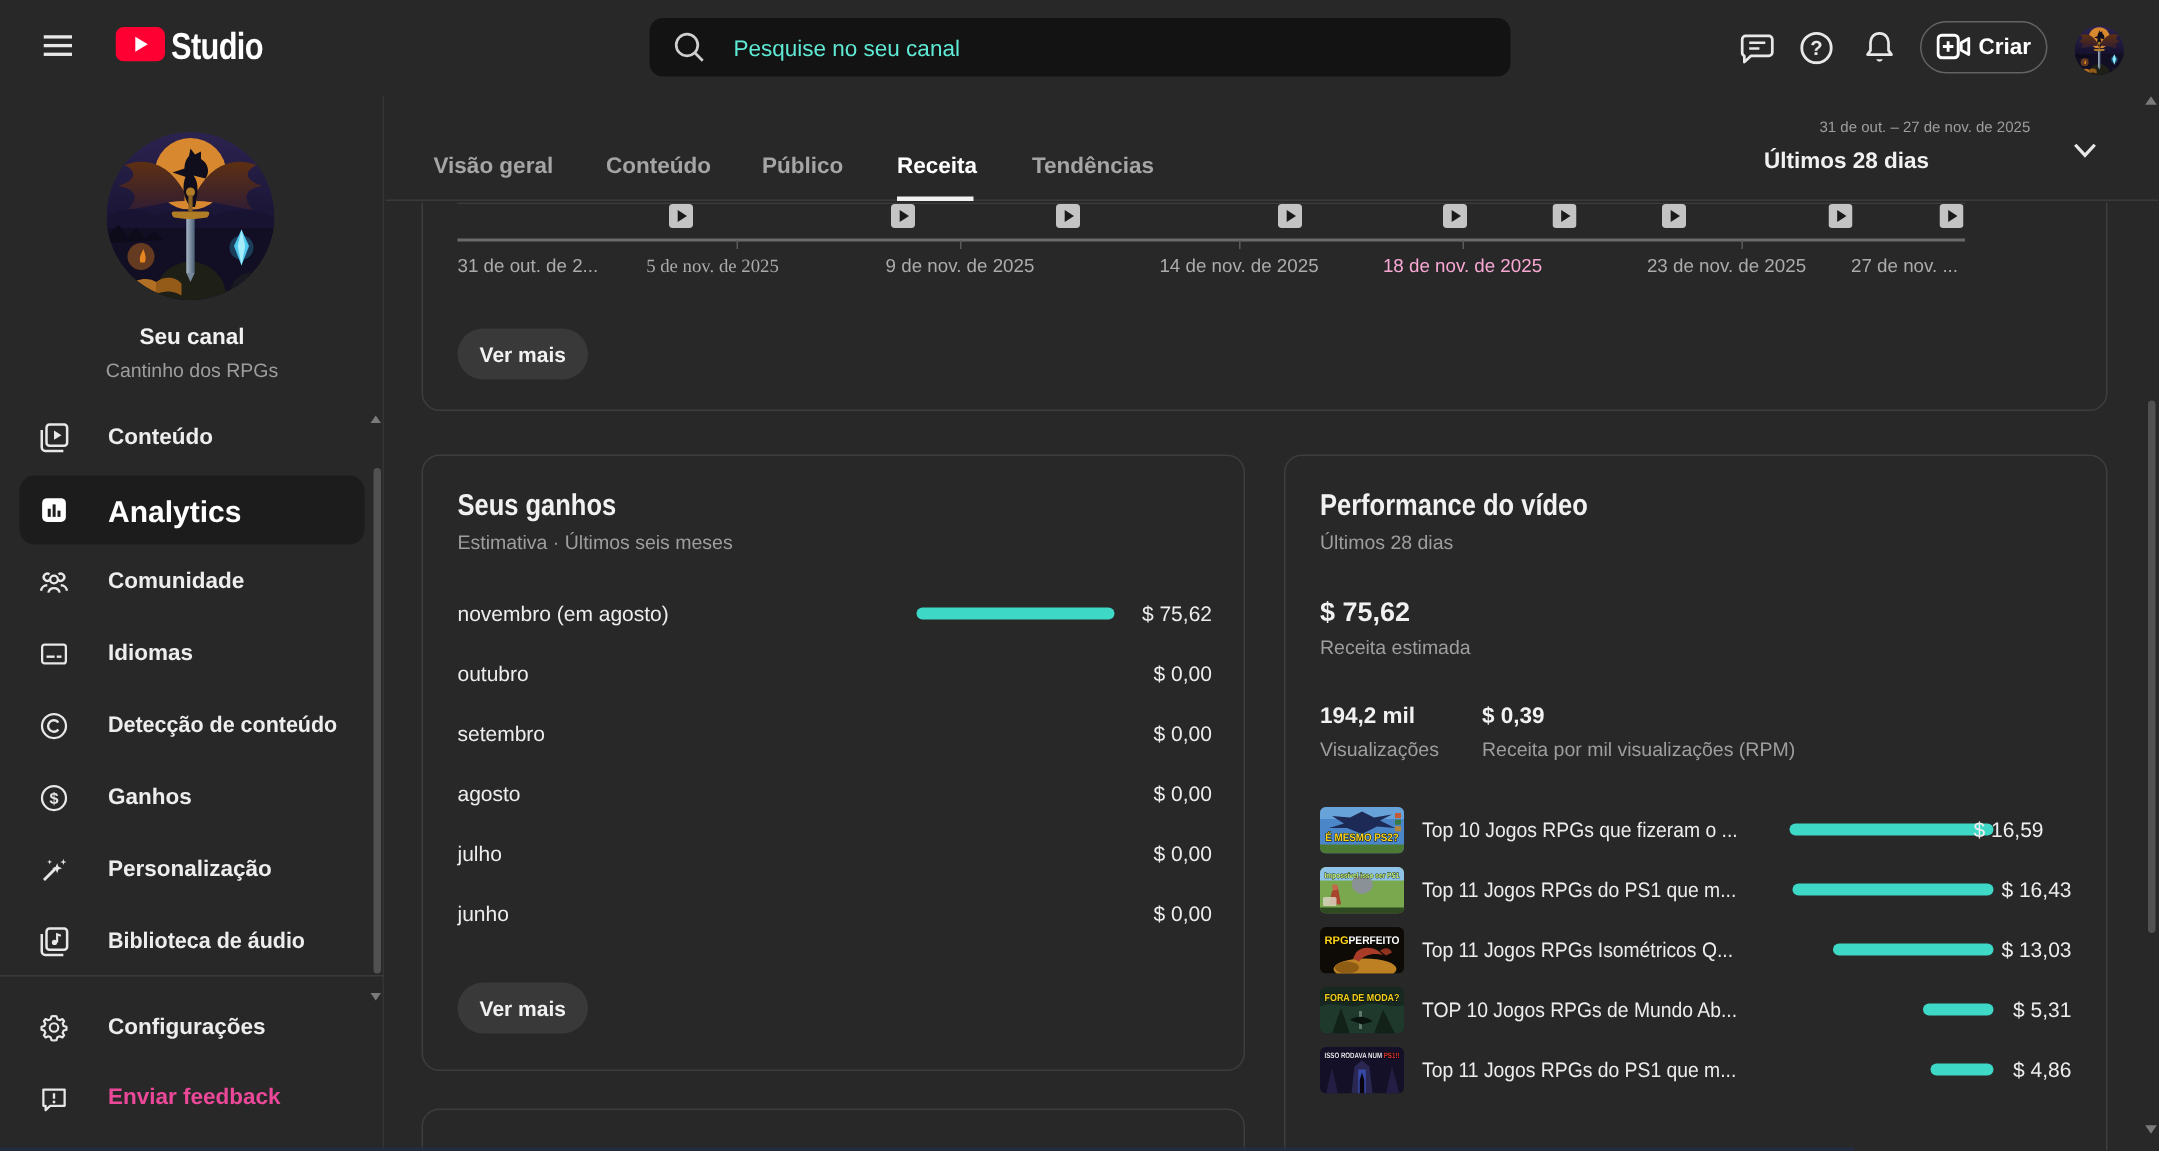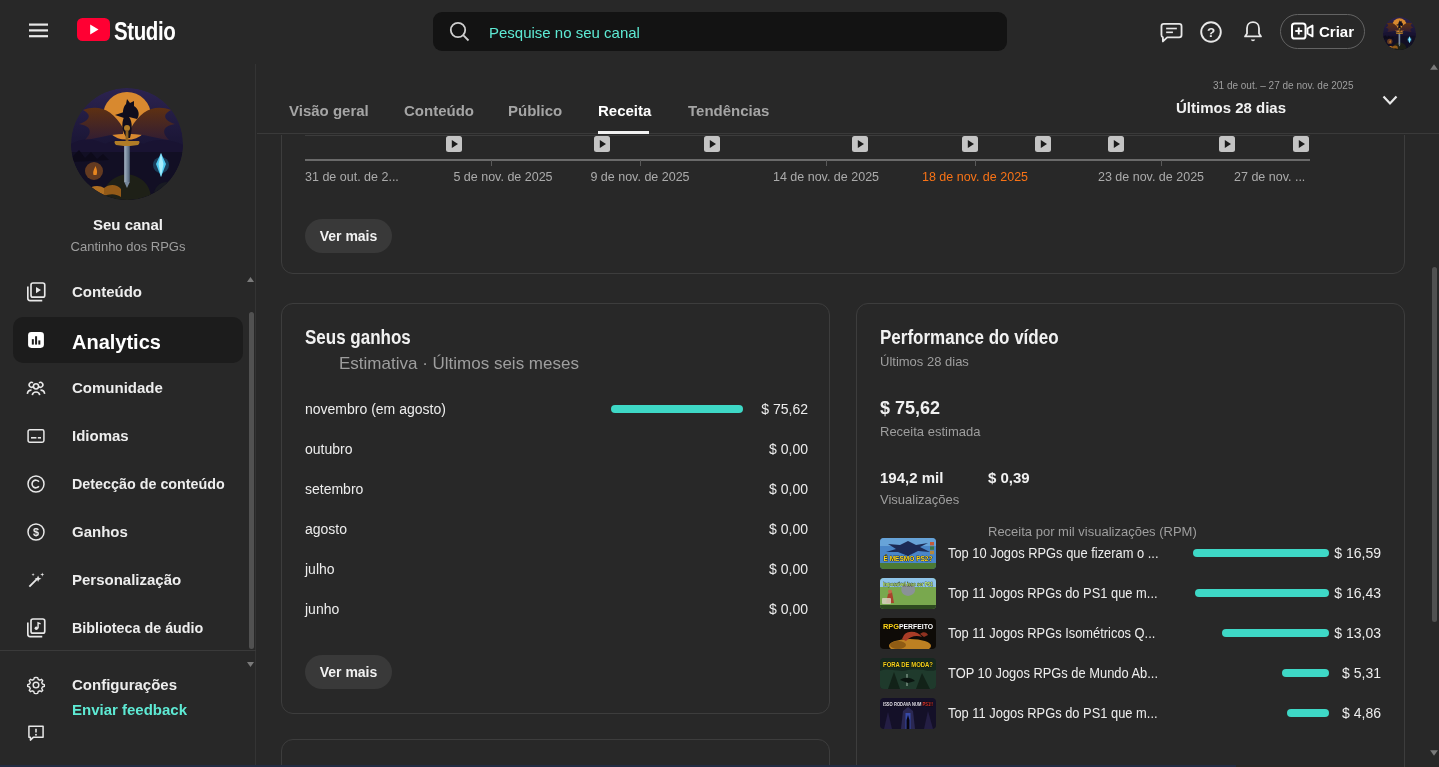--- a/index.html
+++ b/index.html
@@ -128,21 +128,21 @@
     <svg class="abs" style="left:26px;top:610.5px" width="20" height="20" viewBox="0 0 24 24">
       <path d="M12 2.8 l2 .3 .7 2.3 1.9 .8 2.1-1 1.4 1.7-1.2 2 .8 1.9 2.3 .7 0 2.2-2.3 .7-.8 1.9 1.2 2-1.4 1.7-2.1-1-1.9 .8-.7 2.3-2 .3-2-.3-.7-2.3-1.9-.8-2.1 1-1.4-1.7 1.2-2-.8-1.9-2.3-.7 0-2.2 2.3-.7 .8-1.9-1.2-2 1.4-1.7 2.1 1 1.9-.8 .7-2.3 Z" fill="none" stroke="#e8e8e8" stroke-width="1.7" stroke-linejoin="round"></path>
       <circle cx="12" cy="12" r="3.4" fill="none" stroke="#e8e8e8" stroke-width="1.7"></circle>
     </svg>
     <div class="abs" style="left:72px;top:611.5px;font-size:15px;font-weight:700;color:#ededed;">Configurações</div>
     <svg class="abs" style="left:26px;top:658.5px" width="20" height="20" viewBox="0 0 24 24">
       <path d="M3.5 4 h17 v13 h-11.5 l-3.7 3.5 v-3.5 h-1.8 Z" fill="none" stroke="#e8e8e8" stroke-width="1.8" stroke-linejoin="round"></path>
       <line x1="12" y1="7" x2="12" y2="11.3" stroke="#e8e8e8" stroke-width="1.9"></line>
       <circle cx="12" cy="14" r="1.15" fill="#e8e8e8"></circle>
     </svg>
-    <div class="abs" style="left:72px;top:637px;font-size:15px;font-weight:700;color:#5eead4;">Enviar feedback</div>
+    <div class="abs" style="left:72px;top:659px;font-size:15px;font-weight:700;color:#ec4899;">Enviar feedback</div>
 
     <svg class="abs" style="left:246px;top:211px;" width="9" height="9" viewBox="0 0 9 9">
         <path d="M4.5 2 L8 7 H1 Z" fill="#7a7a7a"></path>
       </svg>
     <div class="abs" style="left:249px;top:248px;width:5px;height:337px;background:#515151;border-radius:3px;"></div>
     <svg class="abs" style="left:246px;top:596px;" width="9" height="9" viewBox="0 0 9 9">
         <path d="M4.5 7 L1 2 H8 Z" fill="#7a7a7a"></path>
       </svg>
   </div>
 
@@ -201,34 +201,34 @@
           <path d="M5.8 4 L12 8 L5.8 12 Z" fill="#1a1a1a"></path>
         </svg>
       <div class="abs" style="left:48px;top:0px;width:1005px;height:1px;background:#3c3c3c;"></div>
       <div class="abs" style="left:48px;top:24px;width:1005px;height:1.5px;background:#6a6a6a;"></div>
       <div class="abs" style="left:234px;top:25px;width:1px;height:6px;background:#5a5a5a;"></div>
       <div class="abs" style="left:383px;top:25px;width:1px;height:6px;background:#5a5a5a;"></div>
       <div class="abs" style="left:569px;top:25px;width:1px;height:6px;background:#5a5a5a;"></div>
       <div class="abs" style="left:718px;top:25px;width:1px;height:6px;background:#5a5a5a;"></div>
       <div class="abs" style="left:904px;top:25px;width:1px;height:6px;background:#5a5a5a;"></div>
       <div class="abs" style="left:48px;top:35px;font-size:12.5px;color:#ababab;">31 de out. de 2...</div>
-      <div class="abs" style="left:176px;top:35px;width:140px;text-align:center;font-size:12.5px;color:#ababab;">5 de nov. de 2025</div>
+      <div class="abs" style="left:148px;top:35px;width:140px;text-align:center;font-size:12.5px;color:#ababab;font-family:Liberation Serif, serif;">5 de nov. de 2025</div>
       <div class="abs" style="left:313px;top:35px;width:140px;text-align:center;font-size:12.5px;color:#ababab;">9 de nov. de 2025</div>
       <div class="abs" style="left:499px;top:35px;width:140px;text-align:center;font-size:12.5px;color:#ababab;">14 de nov. de 2025</div>
-      <div class="abs" style="left:648px;top:35px;width:140px;text-align:center;font-size:12.5px;color:#f97316;">18 de nov. de 2025</div>
+      <div class="abs" style="left:648px;top:35px;width:140px;text-align:center;font-size:12.5px;color:#f9a8d4;">18 de nov. de 2025</div>
       <div class="abs" style="left:824px;top:35px;width:140px;text-align:center;font-size:12.5px;color:#ababab;">23 de nov. de 2025</div>
       <div class="abs" style="left:977px;top:35px;font-size:12.5px;color:#ababab;">27 de nov. ...</div>
     </div>
 
     <div class="abs" style="left:48px;top:84px;width:87px;height:34px;background:#393939;border-radius:17px;text-align:center;line-height:34px;font-size:14px;font-weight:700;color:#f1f1f1;">Ver mais</div>
 
     <div class="abs" style="left:24px;top:168px;width:549px;height:411px;border:1px solid #3d3d3d;border-radius:12px;"></div>
     <div id="ganhos">
       <div class="abs" style="left:48px;top:191px;font-size:20px;font-weight:700;color:#f1f1f1;transform:scaleX(0.85);transform-origin:left;">Seus ganhos</div>
-      <div class="abs" style="left:48px;top:219px;font-size:17px;color:#9e9e9e;margin-left:34px;">Estimativa · Últimos seis meses</div>
+      <div class="abs" style="left:48px;top:219px;font-size:13px;color:#9e9e9e;">Estimativa · Últimos seis meses</div>
       <div class="abs" style="left:48px;top:266px;font-size:14px;color:#ededed;">novembro (em agosto)</div>
       <div class="abs" style="left:354px;top:270px;width:132px;height:8px;background:#3ed8c6;border-radius:4px;"></div>
       <div class="abs" style="left:450px;top:266px;width:101px;text-align:right;font-size:14px;color:#ededed;">$ 75,62</div>
       <div class="abs" style="left:48px;top:306px;font-size:14px;color:#ededed;">outubro</div>
       <div class="abs" style="left:450px;top:306px;width:101px;text-align:right;font-size:14px;color:#ededed;">$ 0,00</div>
       <div class="abs" style="left:48px;top:346px;font-size:14px;color:#ededed;">setembro</div>
       <div class="abs" style="left:450px;top:346px;width:101px;text-align:right;font-size:14px;color:#ededed;">$ 0,00</div>
       <div class="abs" style="left:48px;top:386px;font-size:14px;color:#ededed;">agosto</div>
       <div class="abs" style="left:450px;top:386px;width:101px;text-align:right;font-size:14px;color:#ededed;">$ 0,00</div>
       <div class="abs" style="left:48px;top:426px;font-size:14px;color:#ededed;">julho</div>
@@ -240,35 +240,35 @@
 
     <div class="abs" style="left:599px;top:168px;width:549px;height:700px;border:1px solid #3d3d3d;border-radius:12px 12px 0 0;"></div>
     <div id="perf">
       <div class="abs" style="left:623px;top:191px;font-size:20px;font-weight:700;color:#f1f1f1;transform:scaleX(0.85);transform-origin:left;">Performance do vídeo</div>
       <div class="abs" style="left:623px;top:219px;font-size:13px;color:#9e9e9e;">Últimos 28 dias</div>
       <div class="abs" style="left:623px;top:263px;font-size:18px;font-weight:700;color:#f1f1f1;">$ 75,62</div>
       <div class="abs" style="left:623px;top:289px;font-size:13px;color:#9e9e9e;">Receita estimada</div>
       <div class="abs" style="left:623px;top:334px;font-size:15px;font-weight:700;color:#f1f1f1;">194,2 mil</div>
       <div class="abs" style="left:731px;top:334px;font-size:15px;font-weight:700;color:#f1f1f1;">$ 0,39</div>
       <div class="abs" style="left:623px;top:357px;font-size:13px;color:#9e9e9e;">Visualizações</div>
-      <div class="abs" style="left:731px;top:357px;font-size:13px;color:#9e9e9e;margin-top:32px;">Receita por mil visualizações (RPM)</div>
+      <div class="abs" style="left:731px;top:357px;font-size:13px;color:#9e9e9e;">Receita por mil visualizações (RPM)</div>
 
       <svg class="abs" style="left:623px;top:403px;border-radius:4px" width="56" height="31" viewBox="0 0 56 31">
         <rect width="56" height="31" fill="#4a86c8"></rect>
         <rect width="56" height="8" fill="#67a3d8"></rect>
         <rect y="25" width="56" height="6" fill="#4c7a34"></rect>
         <path d="M28 3 L20 7 L8 6 L16 11 L6 14 L18 14 L28 18 L38 13 L50 14 L40 9 L48 5 L36 7 Z" fill="#1c2a55"></path>
         <rect x="50" y="4" width="4" height="3.4" fill="#c45a3a"></rect>
         <rect x="50" y="8.4" width="4" height="3.4" fill="#3a7a46"></rect>
         <rect x="50" y="12.8" width="4" height="3.4" fill="#b5873c"></rect>
         <text x="28" y="22.5" font-size="7.2" font-weight="700" fill="#ffd517" text-anchor="middle" font-family="Liberation Sans" stroke="#000" stroke-width="0.6" paint-order="stroke" textLength="49" lengthAdjust="spacingAndGlyphs">É MESMO PS2?</text>
       </svg>
       <div class="abs" style="left:691px;top:410px;font-size:14px;color:#ededed;transform:scaleX(0.92);transform-origin:left;">Top 10 Jogos RPGs que fizeram o ...</div>
       <div class="abs" style="left:936px;top:414px;width:136px;height:8px;background:#3ed8c6;border-radius:4px;"></div>
-      <div class="abs" style="left:1040px;top:410px;width:84px;text-align:right;font-size:14px;color:#ededed;">$ 16,59</div>
+      <div class="abs" style="left:1040px;top:410px;width:84px;text-align:center;font-size:14px;color:#ededed;">$ 16,59</div>
 
       <svg class="abs" style="left:623px;top:443px;border-radius:4px" width="56" height="31" viewBox="0 0 56 31">
         <rect width="56" height="31" fill="#79a84e"></rect>
         <rect width="56" height="9" fill="#8fc4e8"></rect>
         <path d="M22 8 C20 13 22 17 28 18 C34 17 37 13 34 8 C31 5 25 5 22 8 Z" fill="#8a9298"></path>
         <path d="M8 16 L12 14 L14 25 L6 25 Z" fill="#a8432c"></path>
         <circle cx="10" cy="13.5" r="2" fill="#c46a4a"></circle>
         <rect y="27" width="56" height="4" fill="#2e4a20"></rect>
         <rect x="2" y="20" width="9" height="6" rx="1" fill="#d8d2c0" opacity="0.85"></rect>
         <text x="28" y="7.5" font-size="5.2" font-weight="700" fill="#c8f46e" text-anchor="middle" font-family="Liberation Sans" stroke="#000" stroke-width="0.45" paint-order="stroke" textLength="50" lengthAdjust="spacingAndGlyphs">Impossível isso ser PS1</text>

